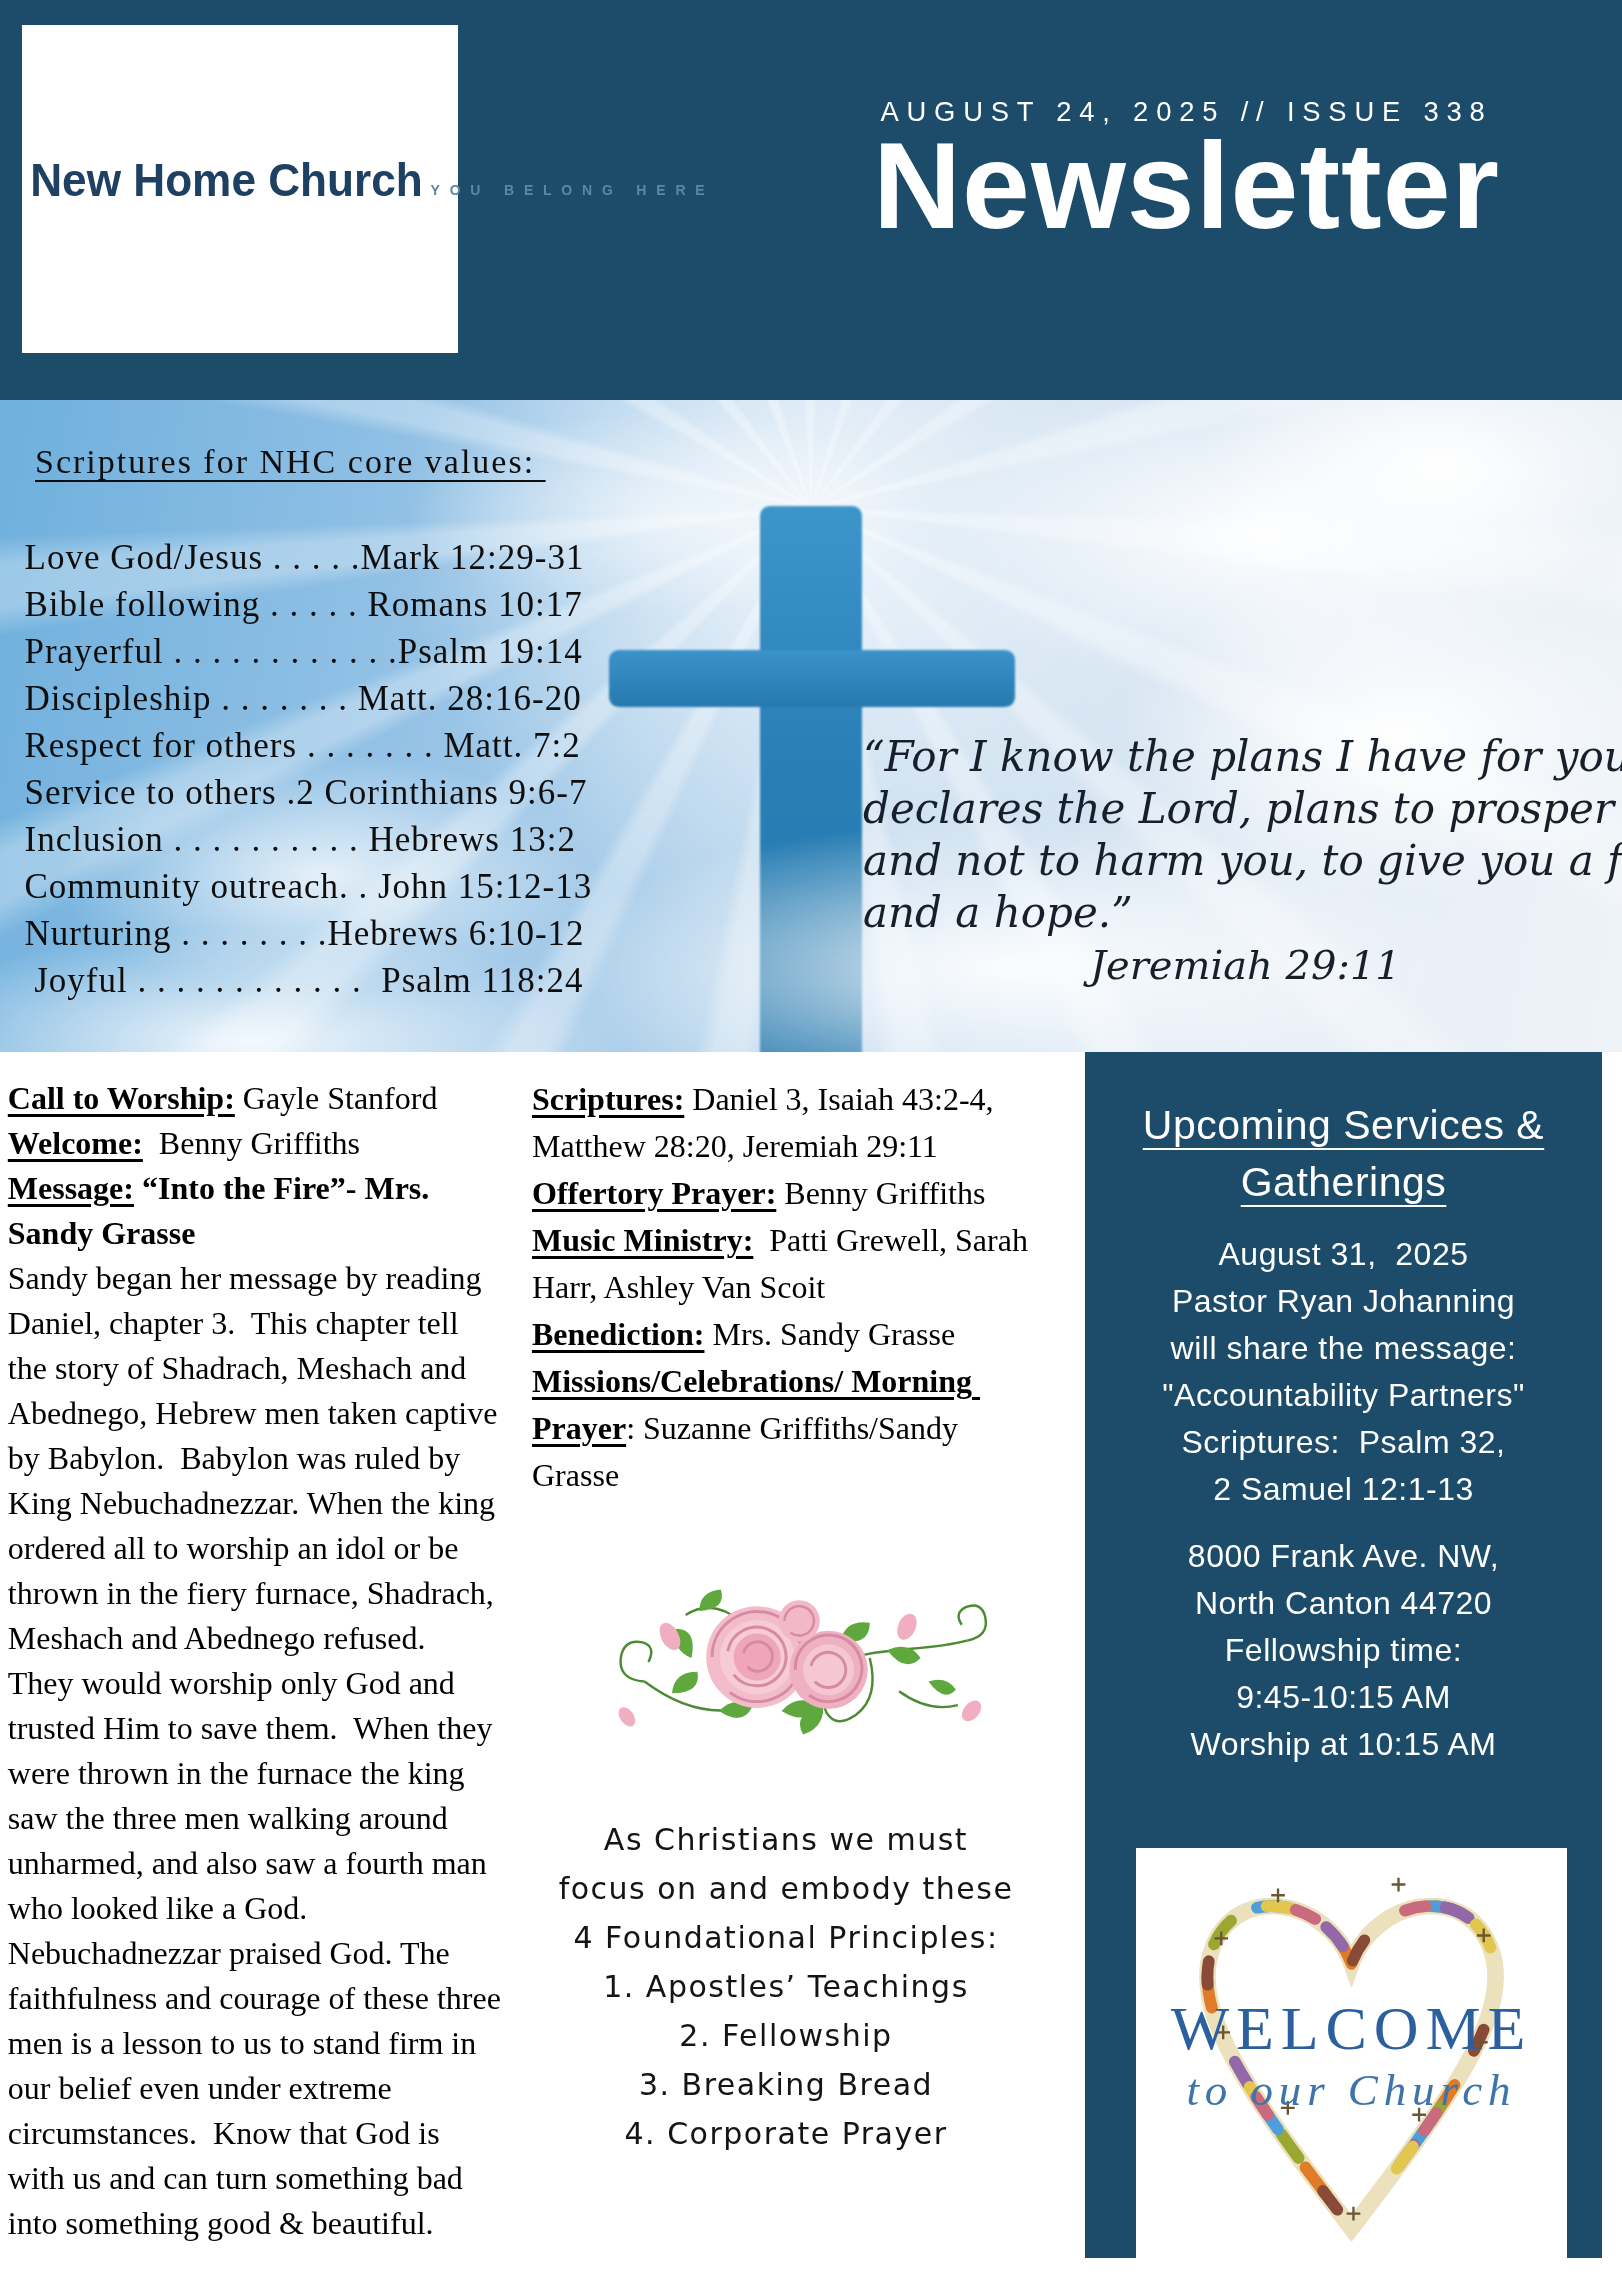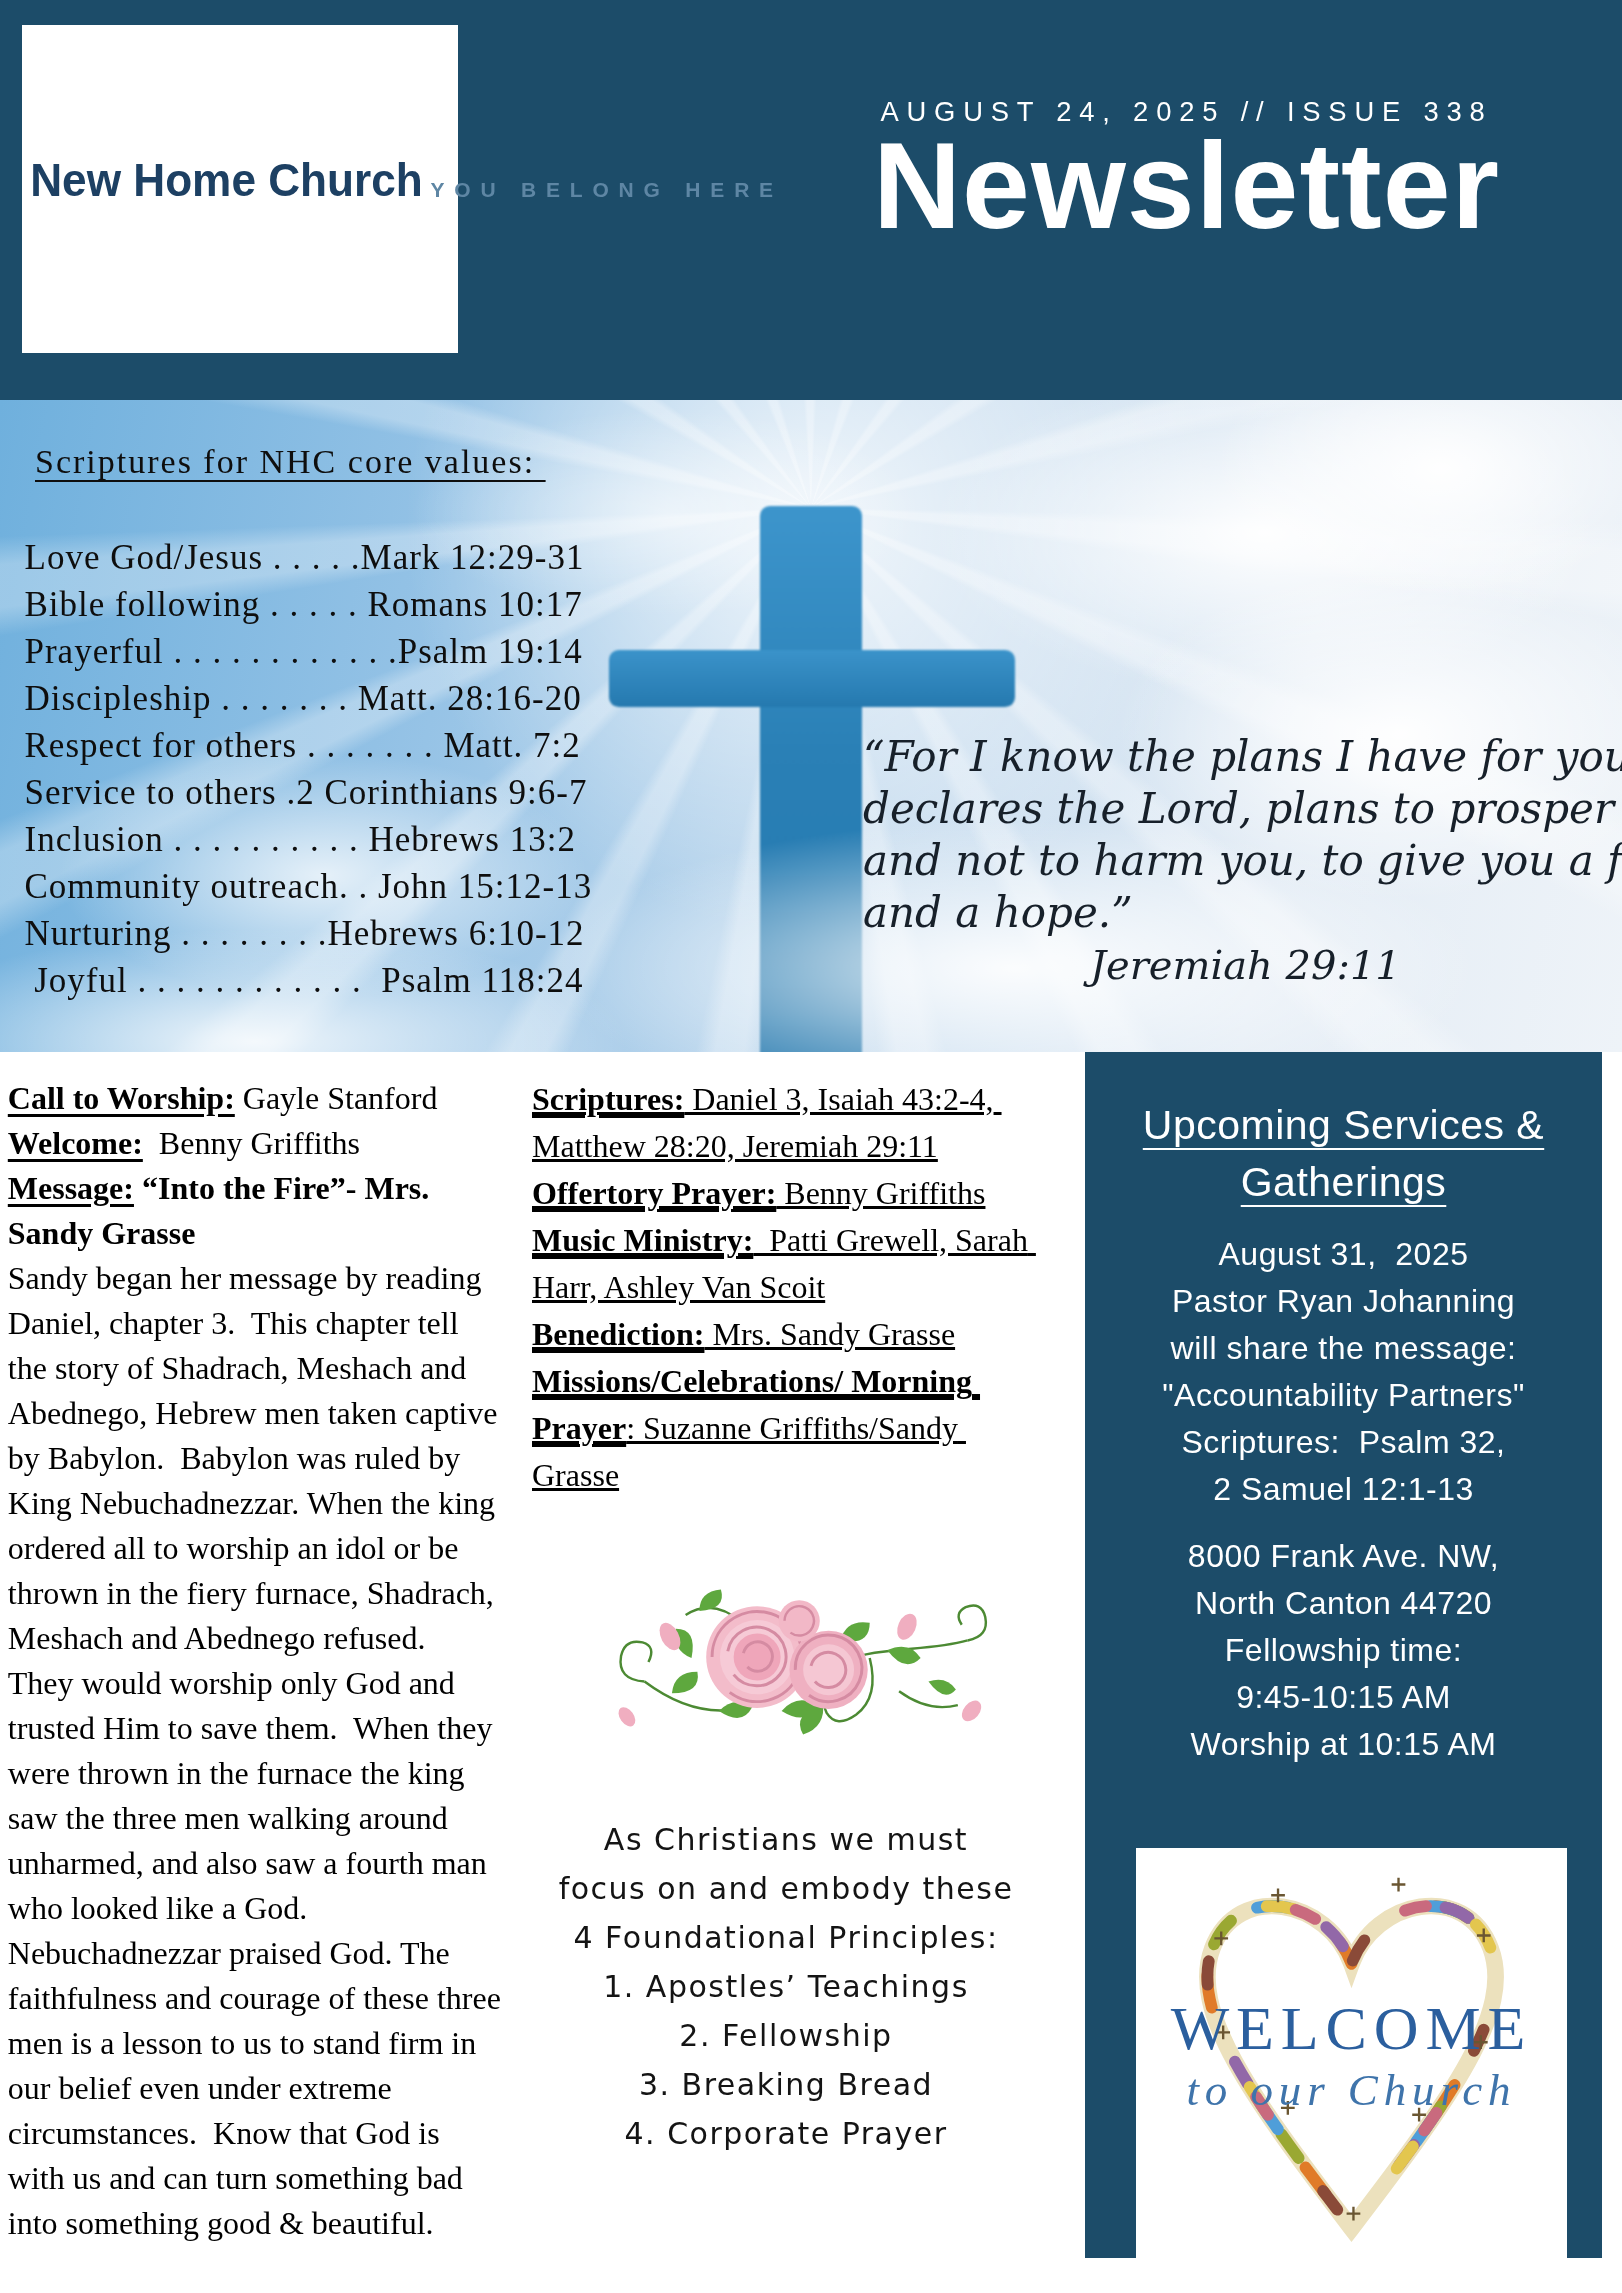--- a/index.html
+++ b/index.html
@@ -3,21 +3,21 @@
 <meta charset="utf-8">
 <style>
   html,body{margin:0;padding:0;background:#e8e8e8;}
   .page{position:relative;width:1622px;height:2294px;margin:0 auto;background:#ffffff;overflow:hidden;font-family:"Liberation Serif",serif;}
 
   
   .header{position:absolute;left:0;top:0;width:1622px;height:400px;background:#1c4c69;}
   .logo-card{position:absolute;left:21.6px;top:24.5px;width:436px;height:328px;background:#ffffff;display:flex;flex-direction:row;align-items:center;}
   .logo-svg{display:block;margin-top:3.9px;}
   .logo-name{margin-top:-17.6px;font-family:"Liberation Sans",sans-serif;font-weight:700;font-size:46px;color:#1d4063;letter-spacing:0px;transform:scaleX(.96);white-space:nowrap;}
-  .logo-tag{margin-top:3.9px;font-family:"Liberation Sans",sans-serif;font-weight:700;font-size:21px;color:#5e86a4;letter-spacing:9.8px;white-space:nowrap;}
+  .logo-tag{margin-top:3.9px;font-family:"Liberation Sans",sans-serif;font-weight:700;font-size:14px;color:#5e86a4;letter-spacing:9.8px;white-space:nowrap;}
   .header-right{position:absolute;left:804px;top:0;width:765px;height:400px;text-align:center;color:#fff;font-family:"Liberation Sans",sans-serif;}
   .issue-line{position:absolute;left:0;top:96px;width:100%;font-size:27.4px;letter-spacing:7.8px;font-weight:400;white-space:pre;}
   .nl-title{position:absolute;left:0;top:116px;width:100%;font-size:122px;font-weight:700;letter-spacing:1px;line-height:1.15;}
 
   
   .hero{position:absolute;left:0;top:400px;width:1622px;height:652px;overflow:hidden;
         background:linear-gradient(100deg,#6fb0dd 0%,#96c3e6 28%,#c3daee 55%,#e3ecf5 78%,#eef3f8 100%);}
   .rays{position:absolute;inset:0;
         background:radial-gradient(circle at 811px 127px, rgba(255,255,255,.8) 0%, rgba(255,255,255,0) 42%),
         repeating-conic-gradient(from 140deg at 811px 108px, rgba(255,255,255,0) 0deg 7deg, rgba(255,255,255,.30) 9deg 12deg, rgba(255,255,255,0) 14deg 19deg);}
@@ -43,21 +43,21 @@
   .quote-ref{font-size:40px;line-height:52px;padding-left:227px;white-space:pre;}
   
   .hero .core-title{top:43px;}
   .hero .core-list{top:134px;}
 
   
   .columns{position:absolute;left:0;top:1052px;width:1622px;height:1242px;background:#ffffff;}
   .col-left{position:absolute;left:7.8px;top:23.5px;width:495px;}
   .col-left p{margin:0;font-size:32px;line-height:45px;color:#000;white-space:pre-wrap;}
   .col-mid{position:absolute;left:532px;top:23.5px;width:508px;}
-  .col-mid p{margin:0;font-size:32px;line-height:47px;color:#000;white-space:pre-wrap;text-decoration:underline;}
+  .col-mid p{margin:0;font-size:32px;line-height:47px;color:#000;white-space:pre-wrap;}
   .lbl{font-weight:bold;text-decoration:underline;text-decoration-thickness:2.5px;text-underline-offset:4.9px;}
   .bold-rest{font-weight:bold;}
   .flowers{display:block;margin:65px auto 0 auto;}
   .principles{margin-top:57px;text-align:center;font-family:"DejaVu Sans",sans-serif;color:#141414;}
   .hand-line{font-size:30px;line-height:49px;letter-spacing:1.5px;white-space:pre;}
 
   
   .sidebar{position:absolute;left:1085px;top:0px;width:517px;height:1206px;background:#1c4c69;color:#ffffff;
         font-family:"Liberation Sans",sans-serif;text-align:center;}
   .sb-title{padding-top:45px;font-size:41px;line-height:57px;letter-spacing:0.5px;}

